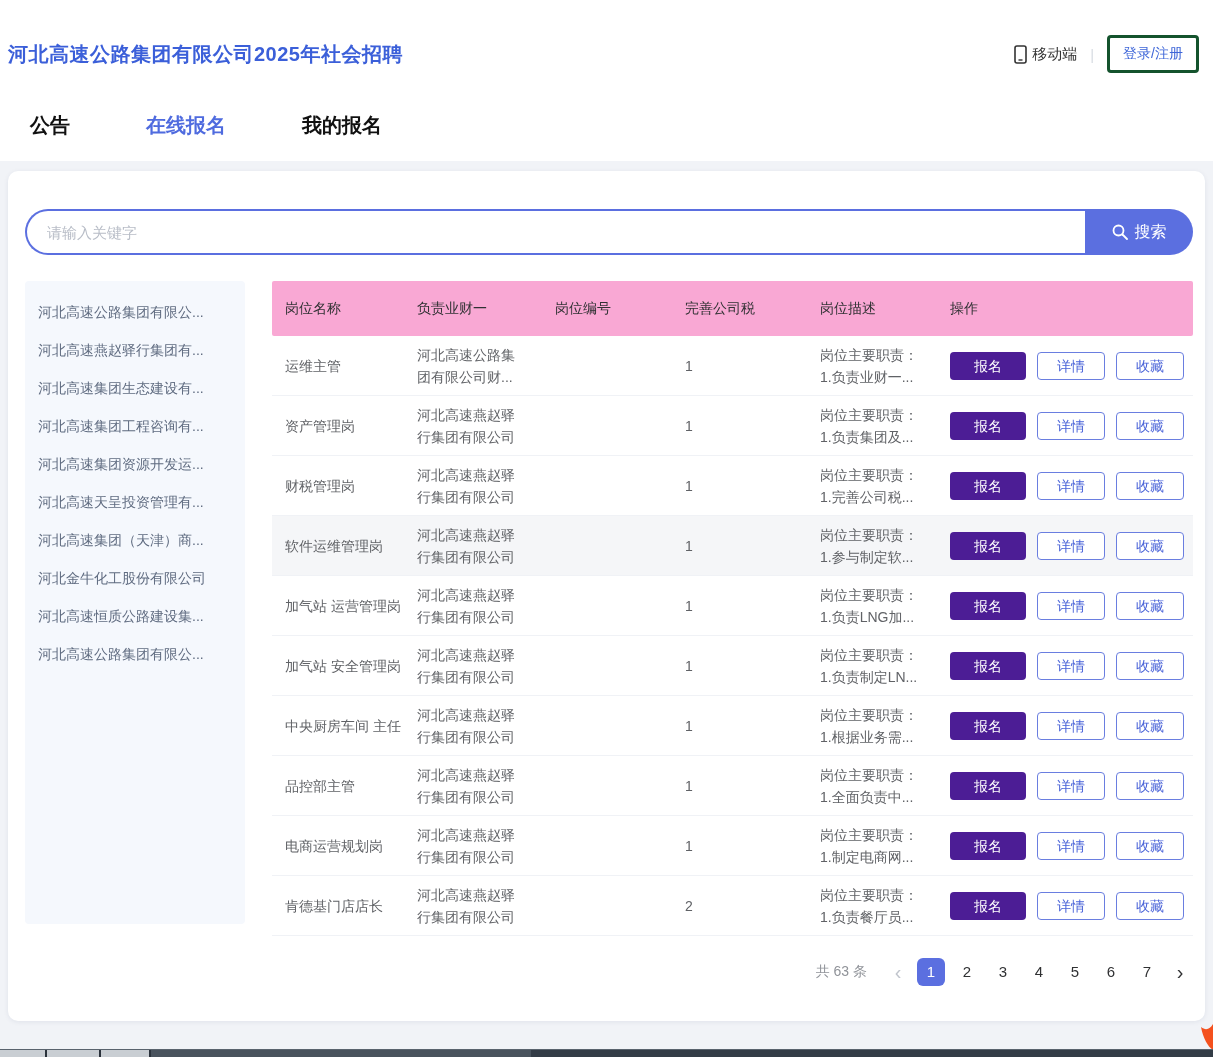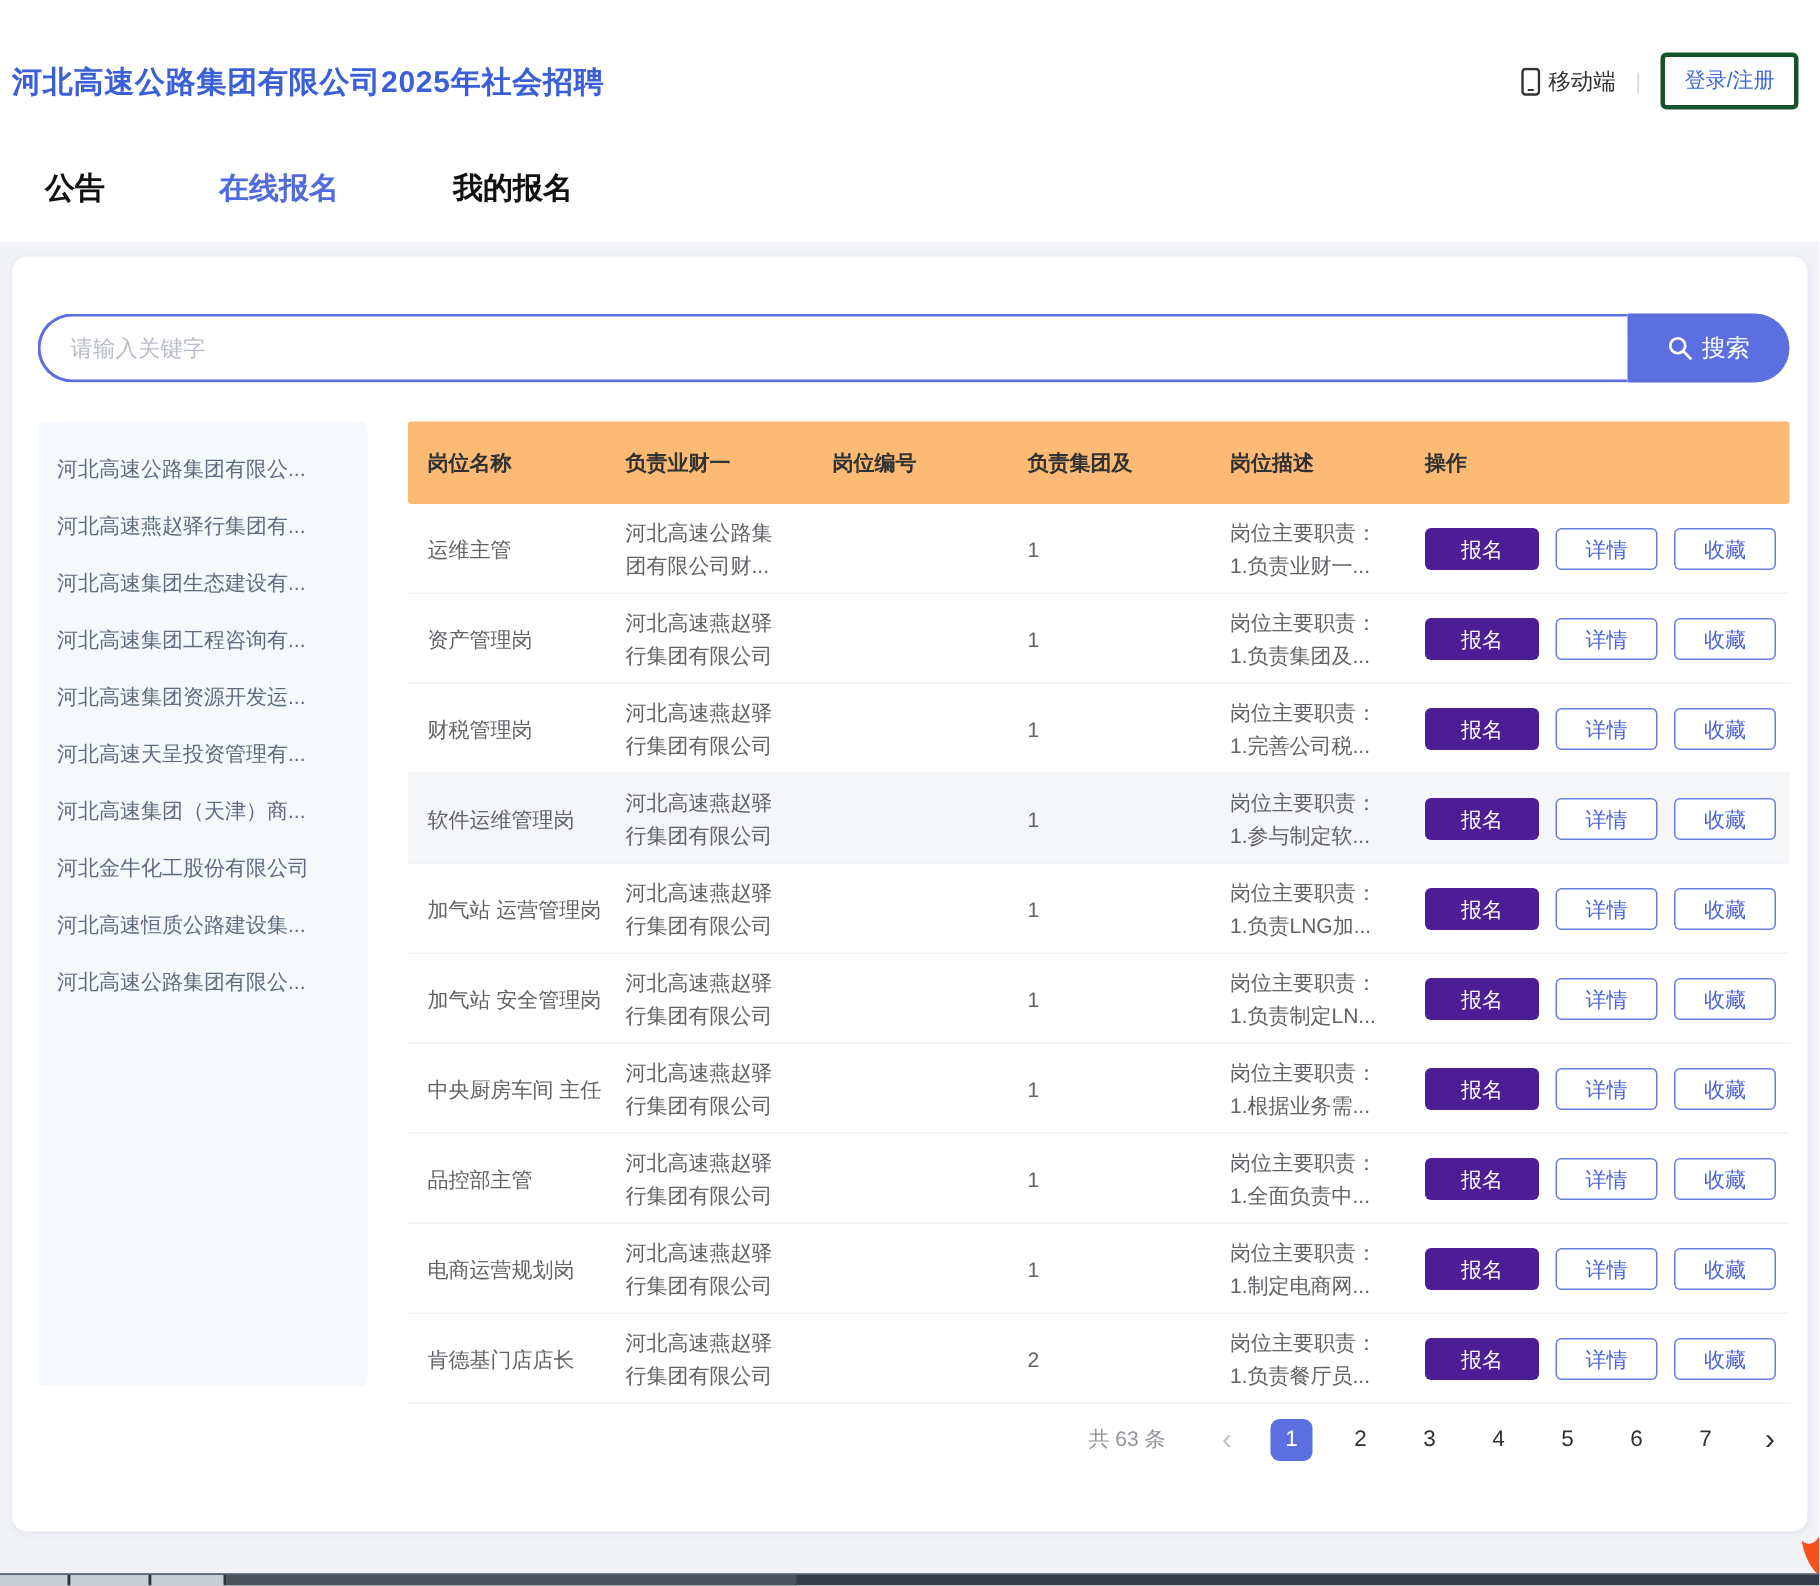--- a/index.html
+++ b/index.html
@@ -31,33 +31,33 @@
   .search-input::placeholder { color:#b8bdc7; }
   .search-btn { width:108px; background:#5b6fe0; color:#fff; border:none; border-radius:0 23px 23px 0;
                 font-size:16px; display:flex; align-items:center; justify-content:center; gap:7px; cursor:pointer; font-family:inherit; }
   
   .main { display:flex; margin-top:26px; }
   .sidebar { width:220px; flex-shrink:0; background:#f5f8fd; border-radius:4px; height:643px; padding:12px 0; }
   .side-item { line-height:38px; height:38px; padding:0 10px 0 13px; font-size:14px; color:#5f6b80;
                white-space:nowrap; overflow:hidden; cursor:pointer; }
   .table-wrap { flex:1; margin-left:27px; }
   .thead, .trow { display:grid; grid-template-columns:132px 138px 130px 135px 130px 1fr; padding-left:13px; align-items:center; }
-  .thead { background:#fdba74; height:55px; font-weight:bold; font-size:14px; color:#303133; border-radius:2px; }
+  .thead { background:#f9a8d4; height:55px; font-weight:normal; font-size:14px; color:#303133; border-radius:2px; }
   .trow { min-height:60px; font-size:14px; color:#606266; border-bottom:1px solid #f0f2f6; background:#fff; }
   .trow.hl { background:#f5f6f8; }
   .td { line-height:22px; }
   .td.name { padding-right:16px; }
   .td.org  { max-width:104px; }
   .td.desc { padding-right:10px; }
   .ops { display:flex; align-items:center; gap:11px; }
   .btn { height:28px; border-radius:4px; font-size:14px; cursor:pointer; font-family:inherit; line-height:1; }
   .btn.primary { width:76px; background:#4c1d95; color:#fff; border:none; }
   .btn.ghost { width:68px; background:#fff; color:#4a63d8; border:1px solid #6a7ee0; }
   
-  .pagination { display:flex; justify-content:flex-end; align-items:center; margin-top:10px; gap:18px; padding-right:2px; }
+  .pagination { display:flex; justify-content:flex-end; align-items:center; margin-top:22px; gap:8px; padding-right:2px; }
   .pg-total { color:#909399; font-size:14px; margin-right:12px; }
   .pg-arrow { width:22px; text-align:center; font-size:20px; color:#303133; cursor:pointer; line-height:28px; }
   .pg-arrow.prev { color:#c0c4cc; }
   .pg-num { min-width:28px; height:28px; line-height:28px; text-align:center; font-size:15px; color:#303133; cursor:pointer; }
   .pg-num.active { background:#5b6fe0; color:#fff; border-radius:6px; }
   
   .taskbar { position:absolute; bottom:0; left:0; width:1213px; height:8px; background:#333c46;
              border-top:1px solid #59636d; display:flex; }
   .task-seg { height:100%; background:#c9ced3; border-right:2px solid #2a323b; }
   .task-seg.s1 { width:47px; } .task-seg.s2 { width:54px; } .task-seg.s3 { width:50px; }
@@ -119,21 +119,21 @@
         <div class="side-item">河北金牛化工股份有限公司</div>
         <div class="side-item">河北高速恒质公路建设集...</div>
         <div class="side-item">河北高速公路集团有限公...</div>
       </aside>
 
       <section class="table-wrap">
         <div class="thead">
           <div>岗位名称</div>
           <div>负责业财一</div>
           <div>岗位编号</div>
-          <div>负责集团及</div>
+          <div>完善公司税</div>
           <div>岗位描述</div>
           <div>操作</div>
         </div>
 
         <div class="trow">
           <div class="td name">运维主管</div>
           <div class="td org">河北高速公路集团有限公司财...</div>
           <div class="td"></div>
           <div class="td">1</div>
           <div class="td desc">

